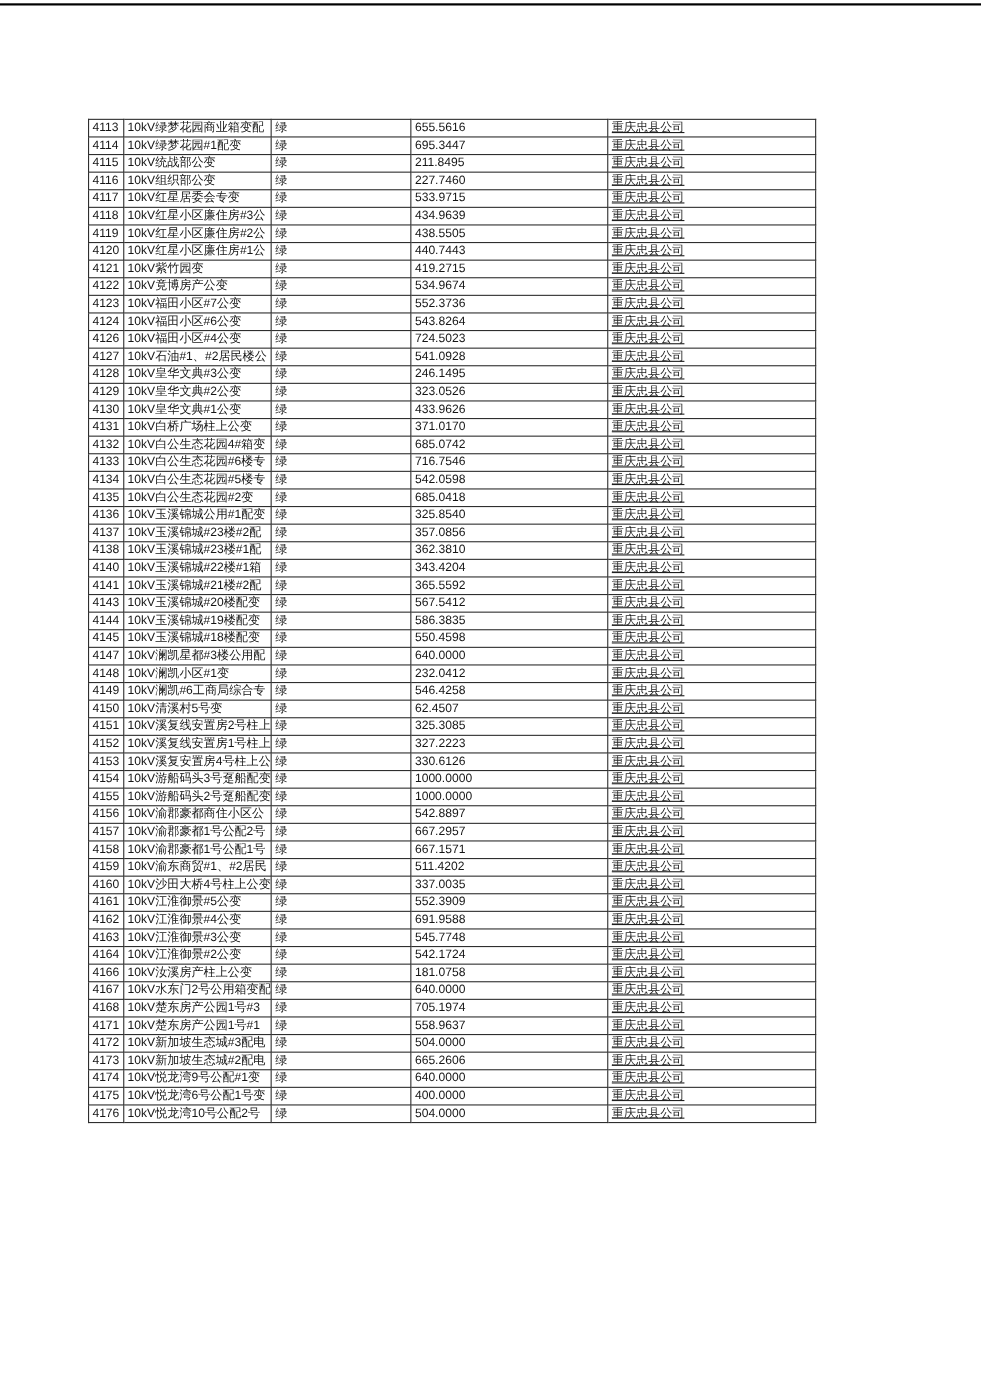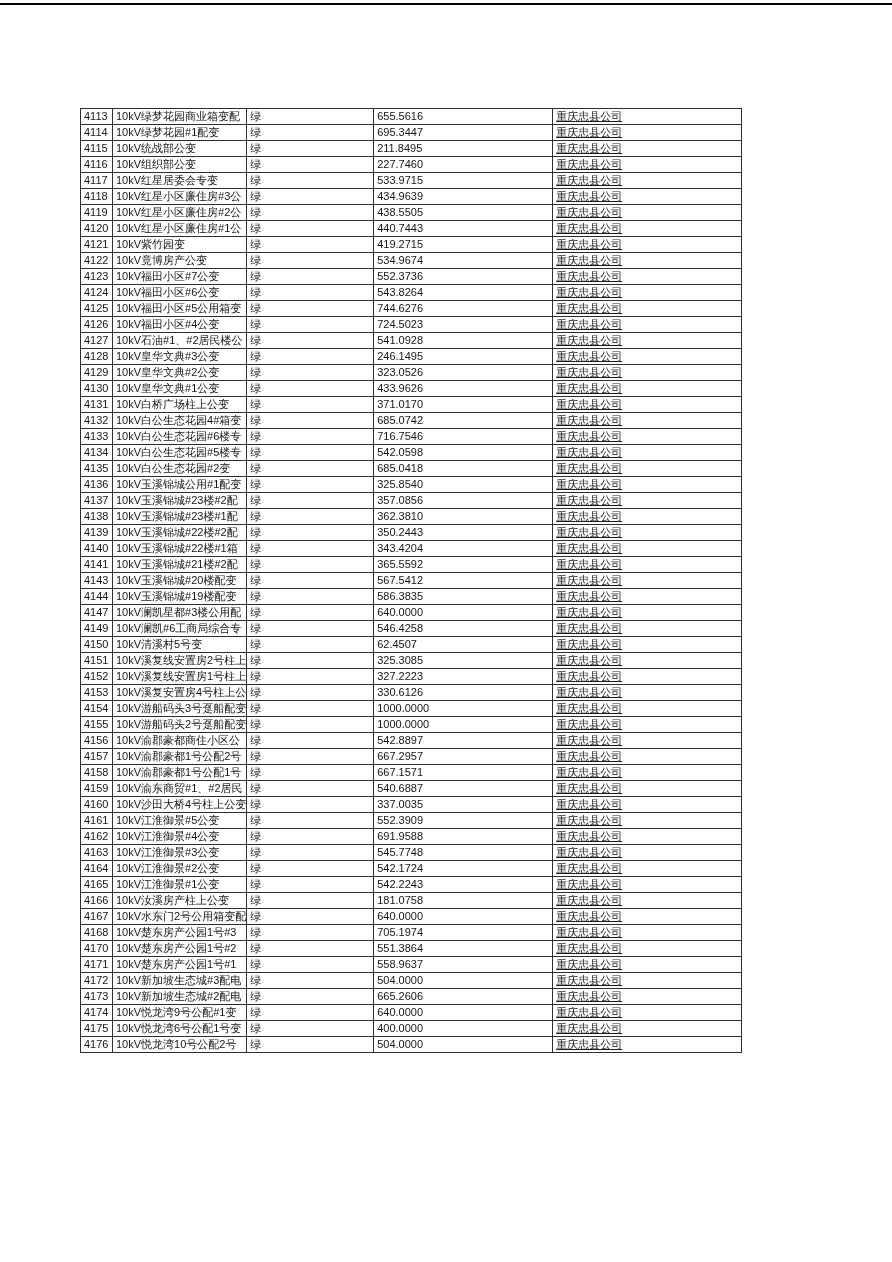--- a/index.html
+++ b/index.html
@@ -146,27 +146,20 @@
         <td class="c-company"><span>重庆忠县公司</span></td>
       </tr>
       <tr>
         <td class="c-id">4124</td>
         <td class="c-name">10kV福田小区#6公变</td>
         <td class="c-status">绿</td>
         <td class="c-value">543.8264</td>
         <td class="c-company"><span>重庆忠县公司</span></td>
       </tr>
       <tr>
-        <td class="c-id">4125</td>
-        <td class="c-name">10kV福田小区#5公用箱变</td>
-        <td class="c-status">绿</td>
-        <td class="c-value">744.6276</td>
-        <td class="c-company"><span>重庆忠县公司</span></td>
-      </tr>
-      <tr>
         <td class="c-id">4126</td>
         <td class="c-name">10kV福田小区#4公变</td>
         <td class="c-status">绿</td>
         <td class="c-value">724.5023</td>
         <td class="c-company"><span>重庆忠县公司</span></td>
       </tr>
       <tr>
         <td class="c-id">4127</td>
         <td class="c-name">10kV石油#1、#2居民楼公</td>
         <td class="c-status">绿</td>
@@ -244,27 +237,20 @@
         <td class="c-company"><span>重庆忠县公司</span></td>
       </tr>
       <tr>
         <td class="c-id">4138</td>
         <td class="c-name">10kV玉溪锦城#23楼#1配</td>
         <td class="c-status">绿</td>
         <td class="c-value">362.3810</td>
         <td class="c-company"><span>重庆忠县公司</span></td>
       </tr>
       <tr>
-        <td class="c-id">4139</td>
-        <td class="c-name">10kV玉溪锦城#22楼#2配</td>
-        <td class="c-status">绿</td>
-        <td class="c-value">350.2443</td>
-        <td class="c-company"><span>重庆忠县公司</span></td>
-      </tr>
-      <tr>
         <td class="c-id">4140</td>
         <td class="c-name">10kV玉溪锦城#22楼#1箱</td>
         <td class="c-status">绿</td>
         <td class="c-value">343.4204</td>
         <td class="c-company"><span>重庆忠县公司</span></td>
       </tr>
       <tr>
         <td class="c-id">4141</td>
         <td class="c-name">10kV玉溪锦城#21楼#2配</td>
         <td class="c-status">绿</td>
@@ -279,27 +265,41 @@
         <td class="c-company"><span>重庆忠县公司</span></td>
       </tr>
       <tr>
         <td class="c-id">4144</td>
         <td class="c-name">10kV玉溪锦城#19楼配变</td>
         <td class="c-status">绿</td>
         <td class="c-value">586.3835</td>
         <td class="c-company"><span>重庆忠县公司</span></td>
       </tr>
       <tr>
+        <td class="c-id">4145</td>
+        <td class="c-name">10kV玉溪锦城#18楼配变</td>
+        <td class="c-status">绿</td>
+        <td class="c-value">550.4598</td>
+        <td class="c-company"><span>重庆忠县公司</span></td>
+      </tr>
+      <tr>
         <td class="c-id">4147</td>
         <td class="c-name">10kV澜凯星都#3楼公用配</td>
         <td class="c-status">绿</td>
         <td class="c-value">640.0000</td>
         <td class="c-company"><span>重庆忠县公司</span></td>
       </tr>
       <tr>
+        <td class="c-id">4148</td>
+        <td class="c-name">10kV澜凯小区#1变</td>
+        <td class="c-status">绿</td>
+        <td class="c-value">232.0412</td>
+        <td class="c-company"><span>重庆忠县公司</span></td>
+      </tr>
+      <tr>
         <td class="c-id">4149</td>
         <td class="c-name">10kV澜凯#6工商局综合专</td>
         <td class="c-status">绿</td>
         <td class="c-value">546.4258</td>
         <td class="c-company"><span>重庆忠县公司</span></td>
       </tr>
       <tr>
         <td class="c-id">4150</td>
         <td class="c-name">10kV清溪村5号变</td>
         <td class="c-status">绿</td>
@@ -359,21 +359,21 @@
         <td class="c-id">4158</td>
         <td class="c-name">10kV渝郡豪都1号公配1号</td>
         <td class="c-status">绿</td>
         <td class="c-value">667.1571</td>
         <td class="c-company"><span>重庆忠县公司</span></td>
       </tr>
       <tr>
         <td class="c-id">4159</td>
         <td class="c-name">10kV渝东商贸#1、#2居民</td>
         <td class="c-status">绿</td>
-        <td class="c-value">540.6887</td>
+        <td class="c-value">511.4202</td>
         <td class="c-company"><span>重庆忠县公司</span></td>
       </tr>
       <tr>
         <td class="c-id">4160</td>
         <td class="c-name">10kV沙田大桥4号柱上公变</td>
         <td class="c-status">绿</td>
         <td class="c-value">337.0035</td>
         <td class="c-company"><span>重庆忠县公司</span></td>
       </tr>
       <tr>
@@ -398,52 +398,38 @@
         <td class="c-company"><span>重庆忠县公司</span></td>
       </tr>
       <tr>
         <td class="c-id">4164</td>
         <td class="c-name">10kV江淮御景#2公变</td>
         <td class="c-status">绿</td>
         <td class="c-value">542.1724</td>
         <td class="c-company"><span>重庆忠县公司</span></td>
       </tr>
       <tr>
-        <td class="c-id">4165</td>
-        <td class="c-name">10kV江淮御景#1公变</td>
-        <td class="c-status">绿</td>
-        <td class="c-value">542.2243</td>
-        <td class="c-company"><span>重庆忠县公司</span></td>
-      </tr>
-      <tr>
         <td class="c-id">4166</td>
         <td class="c-name">10kV汝溪房产柱上公变</td>
         <td class="c-status">绿</td>
         <td class="c-value">181.0758</td>
         <td class="c-company"><span>重庆忠县公司</span></td>
       </tr>
       <tr>
         <td class="c-id">4167</td>
         <td class="c-name">10kV水东门2号公用箱变配</td>
         <td class="c-status">绿</td>
         <td class="c-value">640.0000</td>
         <td class="c-company"><span>重庆忠县公司</span></td>
       </tr>
       <tr>
         <td class="c-id">4168</td>
         <td class="c-name">10kV楚东房产公园1号#3</td>
         <td class="c-status">绿</td>
         <td class="c-value">705.1974</td>
-        <td class="c-company"><span>重庆忠县公司</span></td>
-      </tr>
-      <tr>
-        <td class="c-id">4170</td>
-        <td class="c-name">10kV楚东房产公园1号#2</td>
-        <td class="c-status">绿</td>
-        <td class="c-value">551.3864</td>
         <td class="c-company"><span>重庆忠县公司</span></td>
       </tr>
       <tr>
         <td class="c-id">4171</td>
         <td class="c-name">10kV楚东房产公园1号#1</td>
         <td class="c-status">绿</td>
         <td class="c-value">558.9637</td>
         <td class="c-company"><span>重庆忠县公司</span></td>
       </tr>
       <tr>

